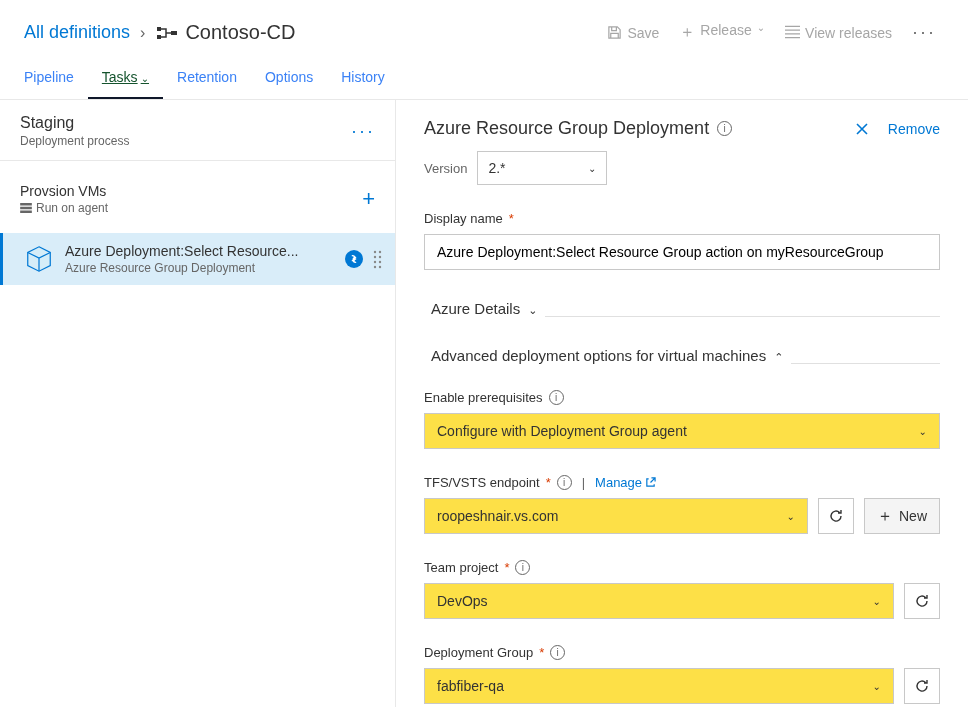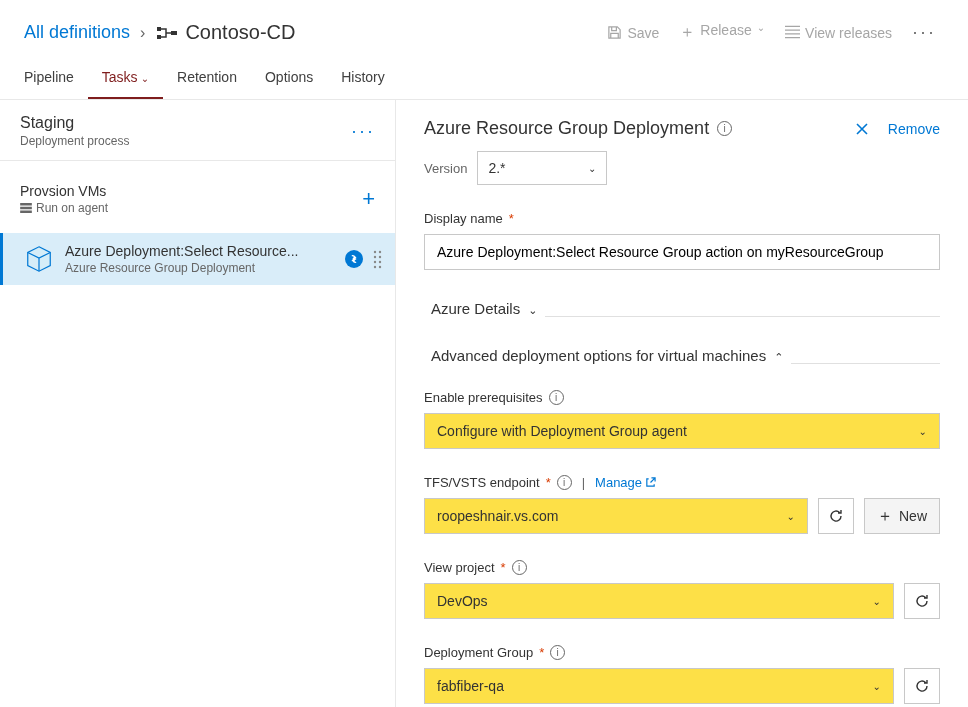--- a/index.html
+++ b/index.html
@@ -9,23 +9,23 @@
 .breadcrumb { display: flex; align-items: center; padding: 18px 24px 12px 24px; }
 .breadcrumb .all-def { color: #0078d4; font-size: 18px; font-weight: 400; margin-right: 10px; }
 .breadcrumb .chevron { color: #666; margin-right: 12px; font-size: 16px; }
 .pipeline-icon { width: 20px; height: 16px; margin-right: 8px; display: inline-flex; align-items: center; }
 .breadcrumb .title { font-size: 20px; color: #333; font-weight: 400; }
 .breadcrumb .actions { margin-left: auto; display: flex; align-items: center; gap: 4px; color: #a6a6a6; font-size: 14px; }
 .action-btn { display: inline-flex; align-items: flex-start; gap: 5px; padding: 4px 8px; }
 .ellipsis { font-size: 18px; letter-spacing: 2px; padding: 0 8px; color: #666; }
 
 .tabs { display: flex; gap: 0; padding: 0 24px; border-bottom: 1px solid #e8e8e8; }
-.tab { padding: 10px 14px 12px 14px; font-size: 14px; color: #404040; cursor: pointer; }
+.tab { padding: 10px 14px 12px 14px; font-size: 14px; color: #3b82f6; cursor: pointer; }
 .tab.first { padding-left: 0; }
-.tab.active { color: #7f1d1d; border-bottom: 2px solid #7f1d1d; font-weight: 400; }
+.tab.active { color: #14532d; border-bottom: 2px solid #0f172a; font-weight: 400; text-decoration: underline; }
 .tab-caret { font-size: 10px; margin-left: 3px; }
 
 .body { display: flex; flex: 1; min-height: 0; }
 .left { width: 396px; border-right: 1px solid #e8e8e8; }
 .left-header { padding: 14px 20px 12px 20px; display: flex; align-items: center; border-bottom: 1px solid #e8e8e8; }
 .left-header .stage-title { font-size: 16px; color: #333; }
 .left-header .stage-sub { font-size: 12px; color: #666; margin-top: 2px; }
 .left-header .dots { margin-left: auto; color: #0078d4; font-size: 18px; letter-spacing: 2px; }
 
 .left-list { padding: 16px 0 0 0; }
@@ -253,21 +253,21 @@
           </div>
           <div class="new-btn">
             <span style="font-size:16px;color:#333;">＋</span>
             <span>New</span>
           </div>
         </div>
       </div>
 
       <div class="field">
         <div class="field-label">
-          <span>View project</span>
+          <span>Team project</span>
             <span class="req">*</span>
           <span class="info-icon">i</span>
         </div>
         <div class="inline-group">
           <div class="select-input">
             <span>DevOps</span>
             <span class="caret-down">⌄</span>
           </div>
           <div class="icon-btn">
             <svg width="16" height="16" viewBox="0 0 16 16">

